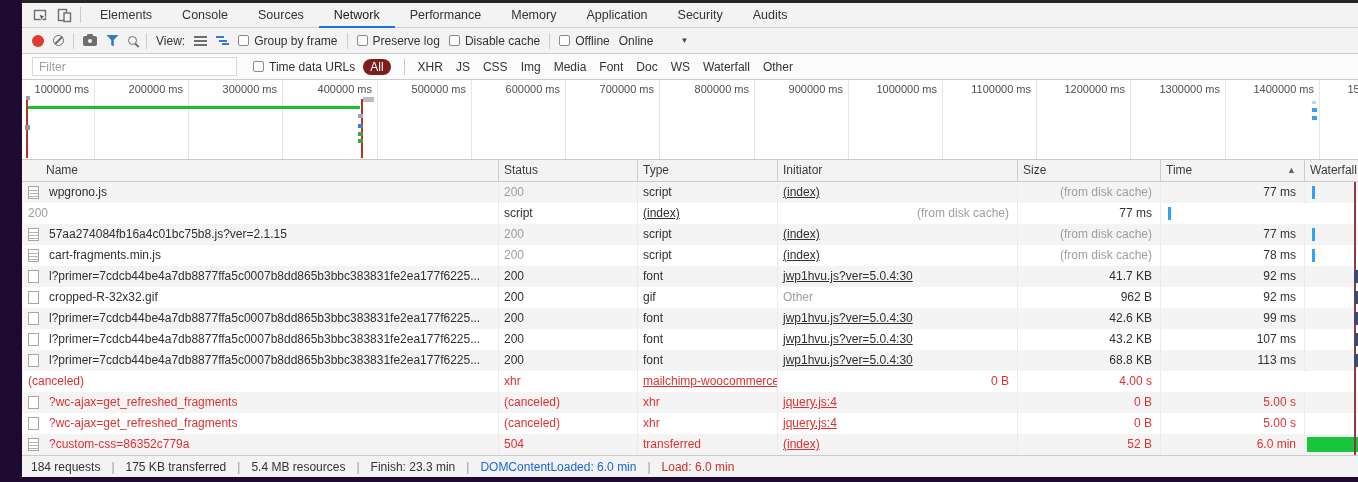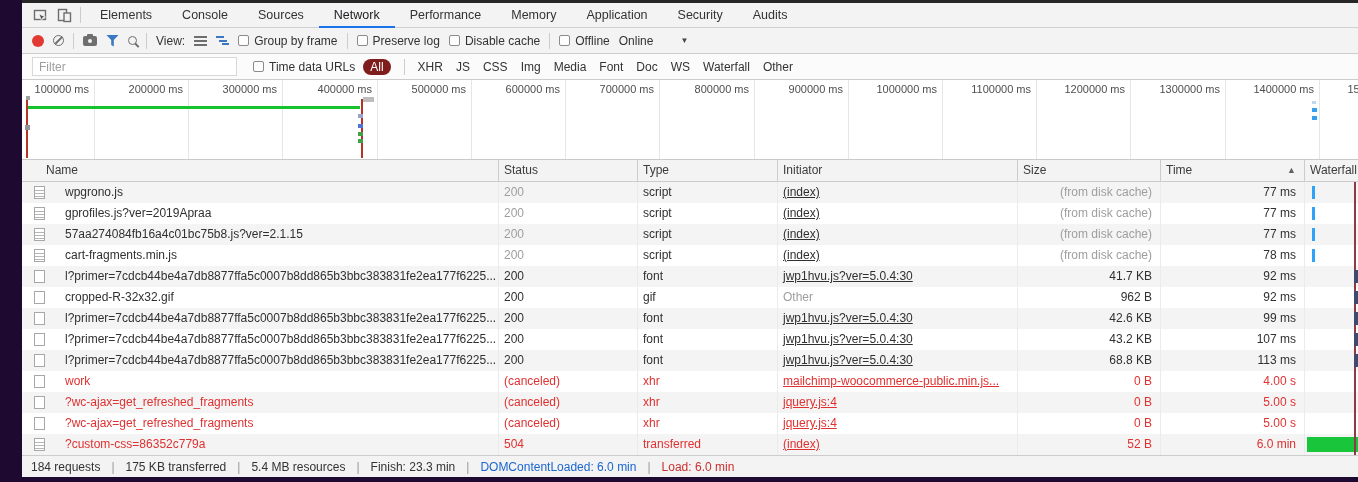--- a/index.html
+++ b/index.html
@@ -83,21 +83,21 @@
   .sort { position:absolute; right:8px; top:0; font-size:9px; color:#5f6368; }
   .rows { position:relative; height:273px; overflow:hidden; background:#fff; flex:0 0 auto; }
   .wf-line { position:absolute; left:1332px; top:0; height:100%; width:2px;
     background:#8d3a46; z-index:3; }
   .rows-edge { position:absolute; left:1347px; top:0; height:100%; width:1px; background:#ececec; }
   .row { display:grid; grid-template-columns:476px 139px 140px 240px 143px 144px auto;
     height:21px; line-height:21px; cursor:pointer; }
   .row.stripe { background:#f4f4f4; }
   .row:first-child { margin-top:-2px; }
   .rcell { padding-left:5px; overflow:hidden; white-space:nowrap; border-left:1px solid #ebebeb; }
-  .rcell.ncell { border-left:none; display:flex; align-items:center; gap:20px; padding-left:12px; }
+  .rcell.ncell { border-left:none; display:flex; align-items:center; gap:10px; padding-left:6px; }
   .rcell.num { text-align:right; padding-right:8px; padding-left:0; }
   .fic { width:11px; height:13px; border:1px solid #a7a7a7; background:#fff; flex:0 0 auto; }
   .fic.doc { background:linear-gradient(#fff 0 3px,#b5b5b5 3px 4px,#fff 4px 6px,#b5b5b5 6px 7px,#fff 7px 9px,#b5b5b5 9px 10px,#fff 10px); }
   .init.link { text-decoration:underline; }
   .init.plain { color:#9e9e9e; }
   .row.cached .st, .row.cached .sz { color:#9e9e9e; }
   .row.error { color:#e03131; }
   .wfc { position:relative; border-left:1px solid #ebebeb; }
   .wfm { position:absolute; z-index:4; }
   .wfm.blue { left:7px; top:4px; width:3px; height:13px; background:#2fa3f7; }
@@ -269,24 +269,20 @@
         <div class="rcell st">200</div>
         <div class="rcell">script</div>
         <div class="rcell"><span class="init link">(index)</span></div>
         <div class="rcell num sz">(from disk cache)</div>
         <div class="rcell num">77 ms</div>
         <div class="wfc">
           <div class="wfm blue"></div>
         </div>
       </div>
       <div class="row cached">
-        <div class="rcell ncell">
-          <span class="fic doc"></span>
-          <span class="nm">gprofiles.js?ver=2019Apraa</span>
-        </div>
         <div class="rcell st">200</div>
         <div class="rcell">script</div>
         <div class="rcell"><span class="init link">(index)</span></div>
         <div class="rcell num sz">(from disk cache)</div>
         <div class="rcell num">77 ms</div>
         <div class="wfc">
           <div class="wfm blue"></div>
         </div>
       </div>
       <div class="row cached stripe">
@@ -381,24 +377,20 @@
         <div class="rcell st">200</div>
         <div class="rcell">font</div>
         <div class="rcell"><span class="init link">jwp1hvu.js?ver=5.0.4:30</span></div>
         <div class="rcell num sz">68.8 KB</div>
         <div class="rcell num">113 ms</div>
         <div class="wfc">
           <div class="wfm dark"></div>
         </div>
       </div>
       <div class="row error">
-        <div class="rcell ncell">
-          <span class="fic blank"></span>
-          <span class="nm">work</span>
-        </div>
         <div class="rcell st">(canceled)</div>
         <div class="rcell">xhr</div>
         <div class="rcell"><span class="init link">mailchimp-woocommerce-public.min.js...</span></div>
         <div class="rcell num sz">0 B</div>
         <div class="rcell num">4.00 s</div>
         <div class="wfc"></div>
       </div>
       <div class="row error stripe">
         <div class="rcell ncell">
           <span class="fic blank"></span>

